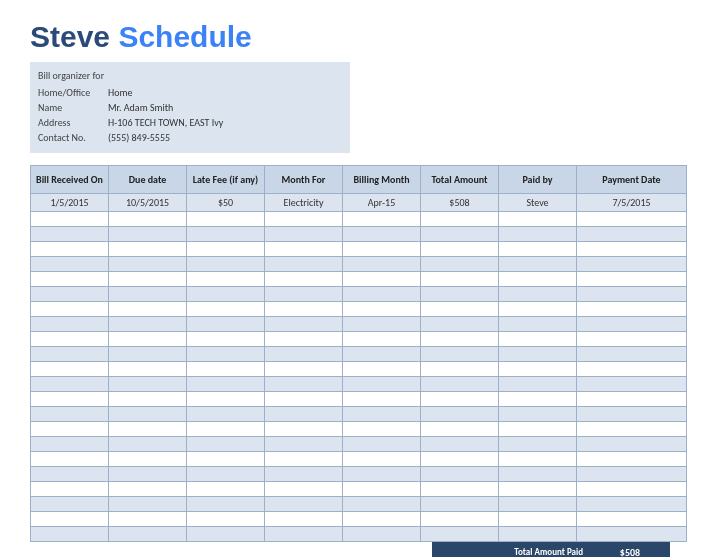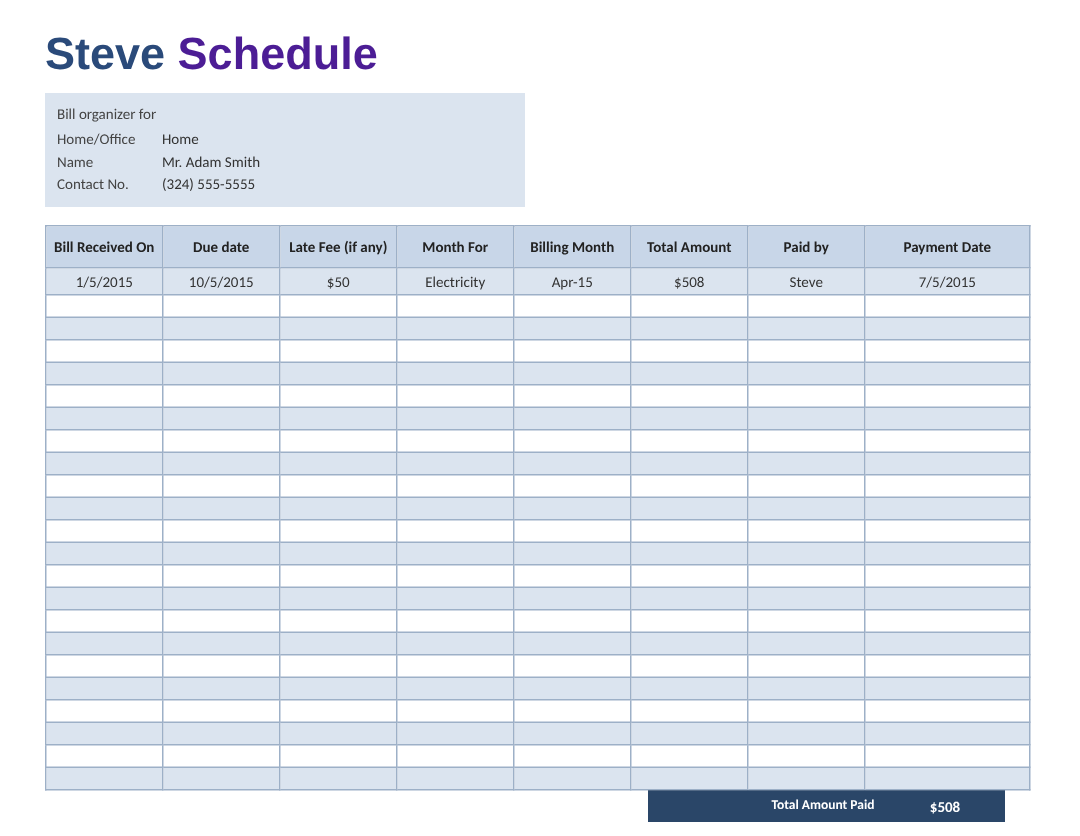--- a/index.html
+++ b/index.html
@@ -13,21 +13,21 @@
     padding: 20px 30px;
   }
   .title {
     font-family: "Arial Black", Arial, sans-serif;
     font-weight: 900;
     font-size: 30px;
     color: #2a4a7a;
     margin-bottom: 8px;
   }
   .title .first { color: #2a4a7a; }
-  .title .rest { color: #4c1d95; font-weight: bold; }
+  .title .rest { color: #3b82f6; font-weight: bold; }
   .info-block {
     background: #dbe4ef;
     width: 320px;
     padding: 6px 8px 8px 8px;
     margin-bottom: 12px;
     font-size: 10px;
     line-height: 1.5;
   }
   .info-block .label { display:inline-block; width: 70px; color:#444; }
   .info-block .subtitle { font-size:10px; color:#444; margin-bottom:2px; }
@@ -88,21 +88,22 @@
 
 <div class="title">
   <span class="first">Steve</span>
   <span class="rest">Schedule</span>
 </div>
 
 <div class="info-block">
   <div class="subtitle">Bill organizer for</div>
   <div><span class="label">Home/Office</span><span>Home</span></div>
   <div><span class="label">Name</span><span>Mr. Adam Smith</span></div>
-  <div><span class="label">Contact No.</span><span>(324) 555-5555</span></div>
+  <div><span class="label">Address</span><span>H-106 TECH TOWN, EAST Ivy</span></div>
+  <div><span class="label">Contact No.</span><span>(555) 849-5555</span></div>
 </div>
 
 <table class="schedule">
   <colgroup>
     <col class="col-m">
       <col class="col-m">
       <col class="col-m">
       <col class="col-m">
     <col class="col-m">
       <col class="col-m">

